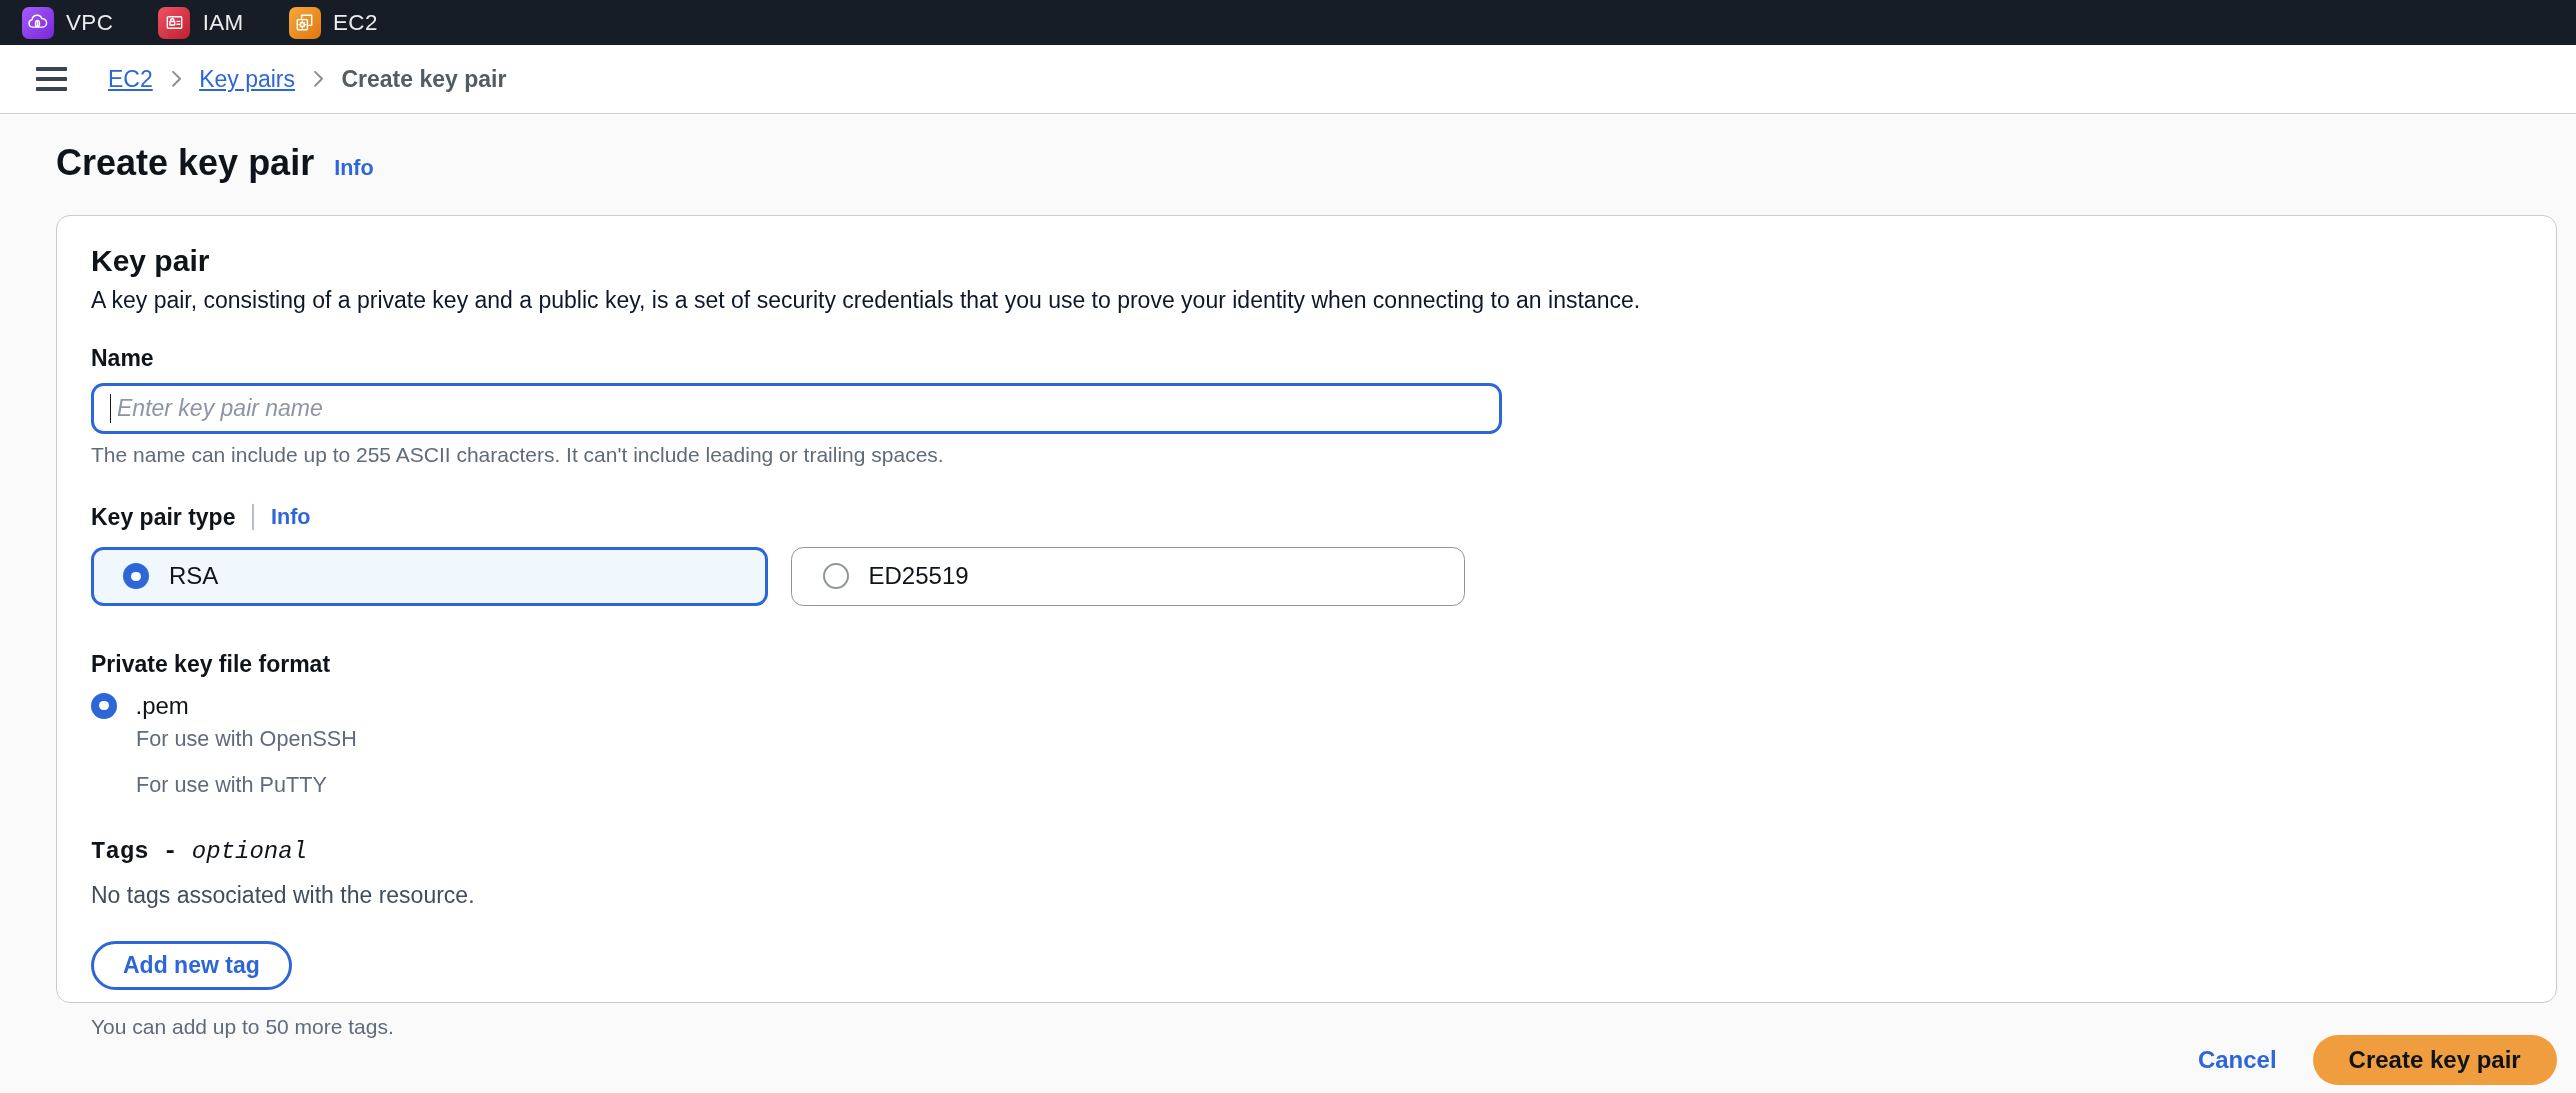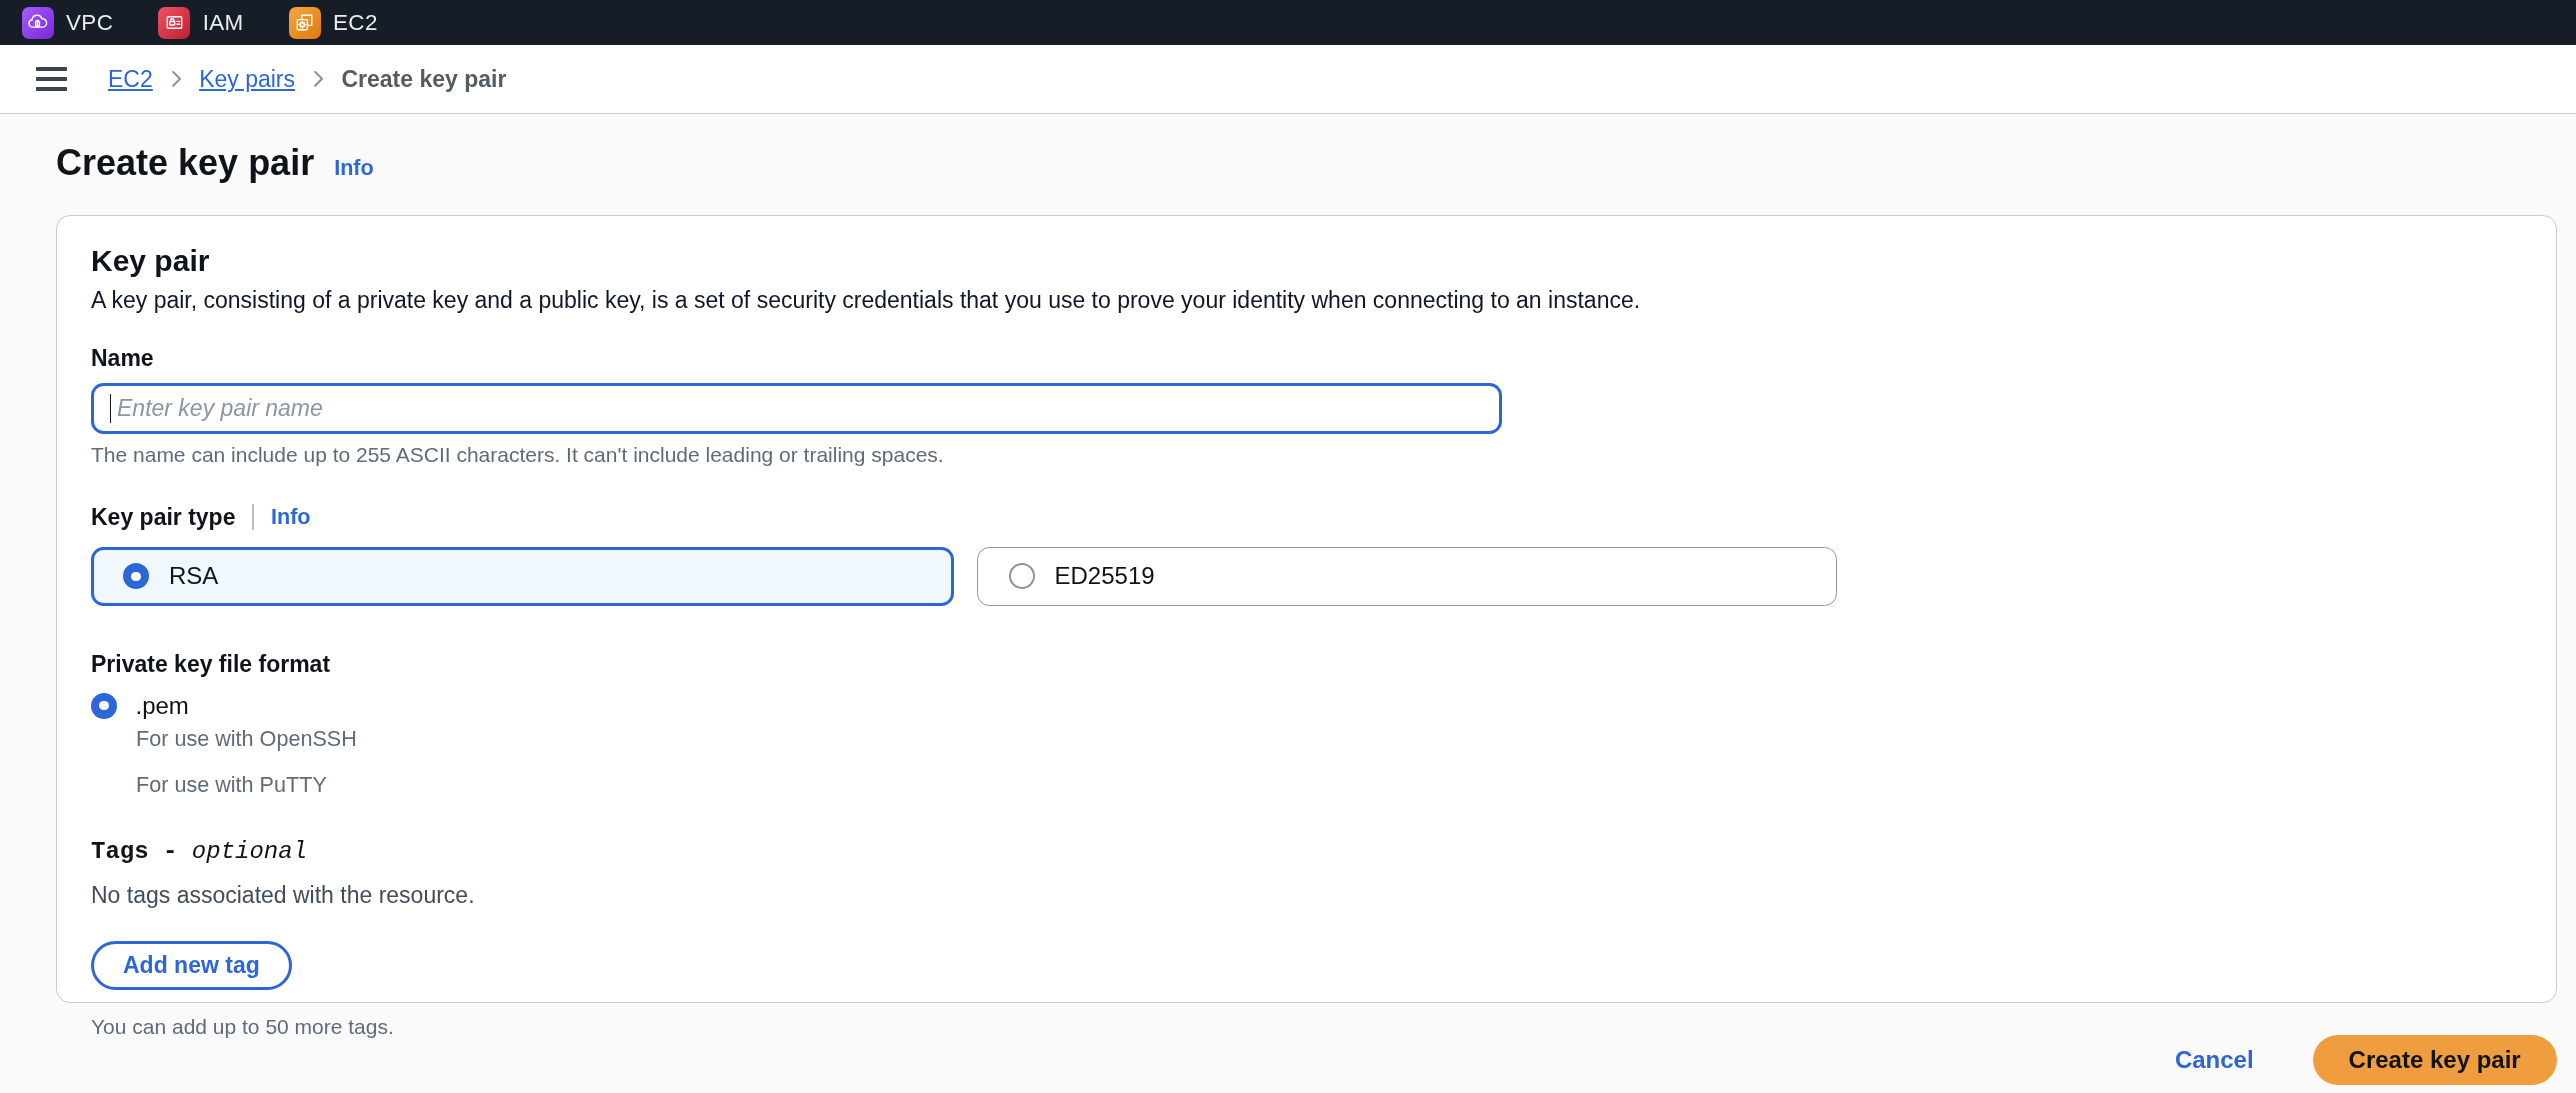--- a/index.html
+++ b/index.html
@@ -41,21 +41,21 @@
                 padding:0 17px 0 23px; outline:none; color:#16191f; background:#fff; font-family:"Liberation Sans",sans-serif; }
   .name-input::placeholder { color:#8b95a3; font-style:italic; }
   .caret { position:absolute; left:18.5px; top:10.8px; width:1.5px; height:29px; background:#16191f; }
   .hint { font-size:21px; color:#5f6b7a; margin-top:9.3px; }
   .hint.space-after { margin-bottom:37px; }
 
   .kpt-header { display:flex; align-items:flex-start; gap:17px; margin-bottom:15.4px; }
   .kpt-header .divider { width:1.5px; height:26px; background:#b6bec9; }
   .kpt-header .info-link { font-size:21.6px; }
 
-  .tiles { display:flex; gap:23px; width:1746px; margin-bottom:45px; }
+  .tiles { display:flex; gap:23px; width:1374px; margin-bottom:45px; }
   .tile { flex:1; height:59px; border-radius:12.4px; display:flex; align-items:center; gap:20px; font-size:24px; cursor:pointer; color:#0f141a; }
   .tile.selected { border:3.1px solid #2d66d8; background:#f0f7fd; padding-left:29px; }
   .tile.unselected { border:1.5px solid #8d96a0; background:#ffffff; padding-left:31px; }
 
   .radio { width:26px; height:26px; border-radius:50%; flex:0 0 auto; position:relative; }
   .radio.on { background:#2d66d8; }
   .radio.on::after { content:""; position:absolute; left:50%; top:50%; width:9.3px; height:9.3px; margin:-4.6px 0 0 -4.6px; border-radius:50%; background:#ffffff; }
   .radio.off { border:2.3px solid #8d96a0; background:#fff; }
 
   .fmt-label { margin-bottom:14px; }
@@ -65,21 +65,21 @@
 
   .tags-label { font-size:24px; margin-bottom:17px;font-family:Liberation Mono, monospace; }
   .tags-label .bold { font-weight:700; }
   .tags-label .opt { font-style:italic; font-weight:400; }
   .tags-empty { font-size:23px; color:#414d5c; margin-bottom:32px; }
   .btn-secondary { display:inline-block; background:#ffffff; border:3.1px solid #2d66d8; color:#2d66d8; font-weight:700;
                    font-size:23px; height:49px; line-height:43px; padding:0 29px; border-radius:25px; cursor:pointer; margin-bottom:15.4px;
                    font-family:"Liberation Sans",sans-serif; }
 
   
-  .footer { margin:32px 19.3px 0 0; display:flex; justify-content:flex-end; align-items:center; gap:59px;padding-left:20px; }
+  .footer { margin:32px 19.3px 0 0; display:flex; justify-content:flex-end; align-items:center; gap:36px;padding-left:20px; }
   .link-btn { color:#2d66d8; font-size:24px; font-weight:700; cursor:pointer; background:none; border:none; font-family:"Liberation Sans",sans-serif; }
   .btn-primary { background:#ef9d3f; border:none; color:#101418; font-weight:700; font-size:24px; height:50px;
                  padding:0 36px; border-radius:25.5px; cursor:pointer; font-family:"Liberation Sans",sans-serif; }
 </style>
 </head>
 <body>
 
 <div class="topbar">
   <div class="fav">
     <span class="svc-icon icon-vpc">

